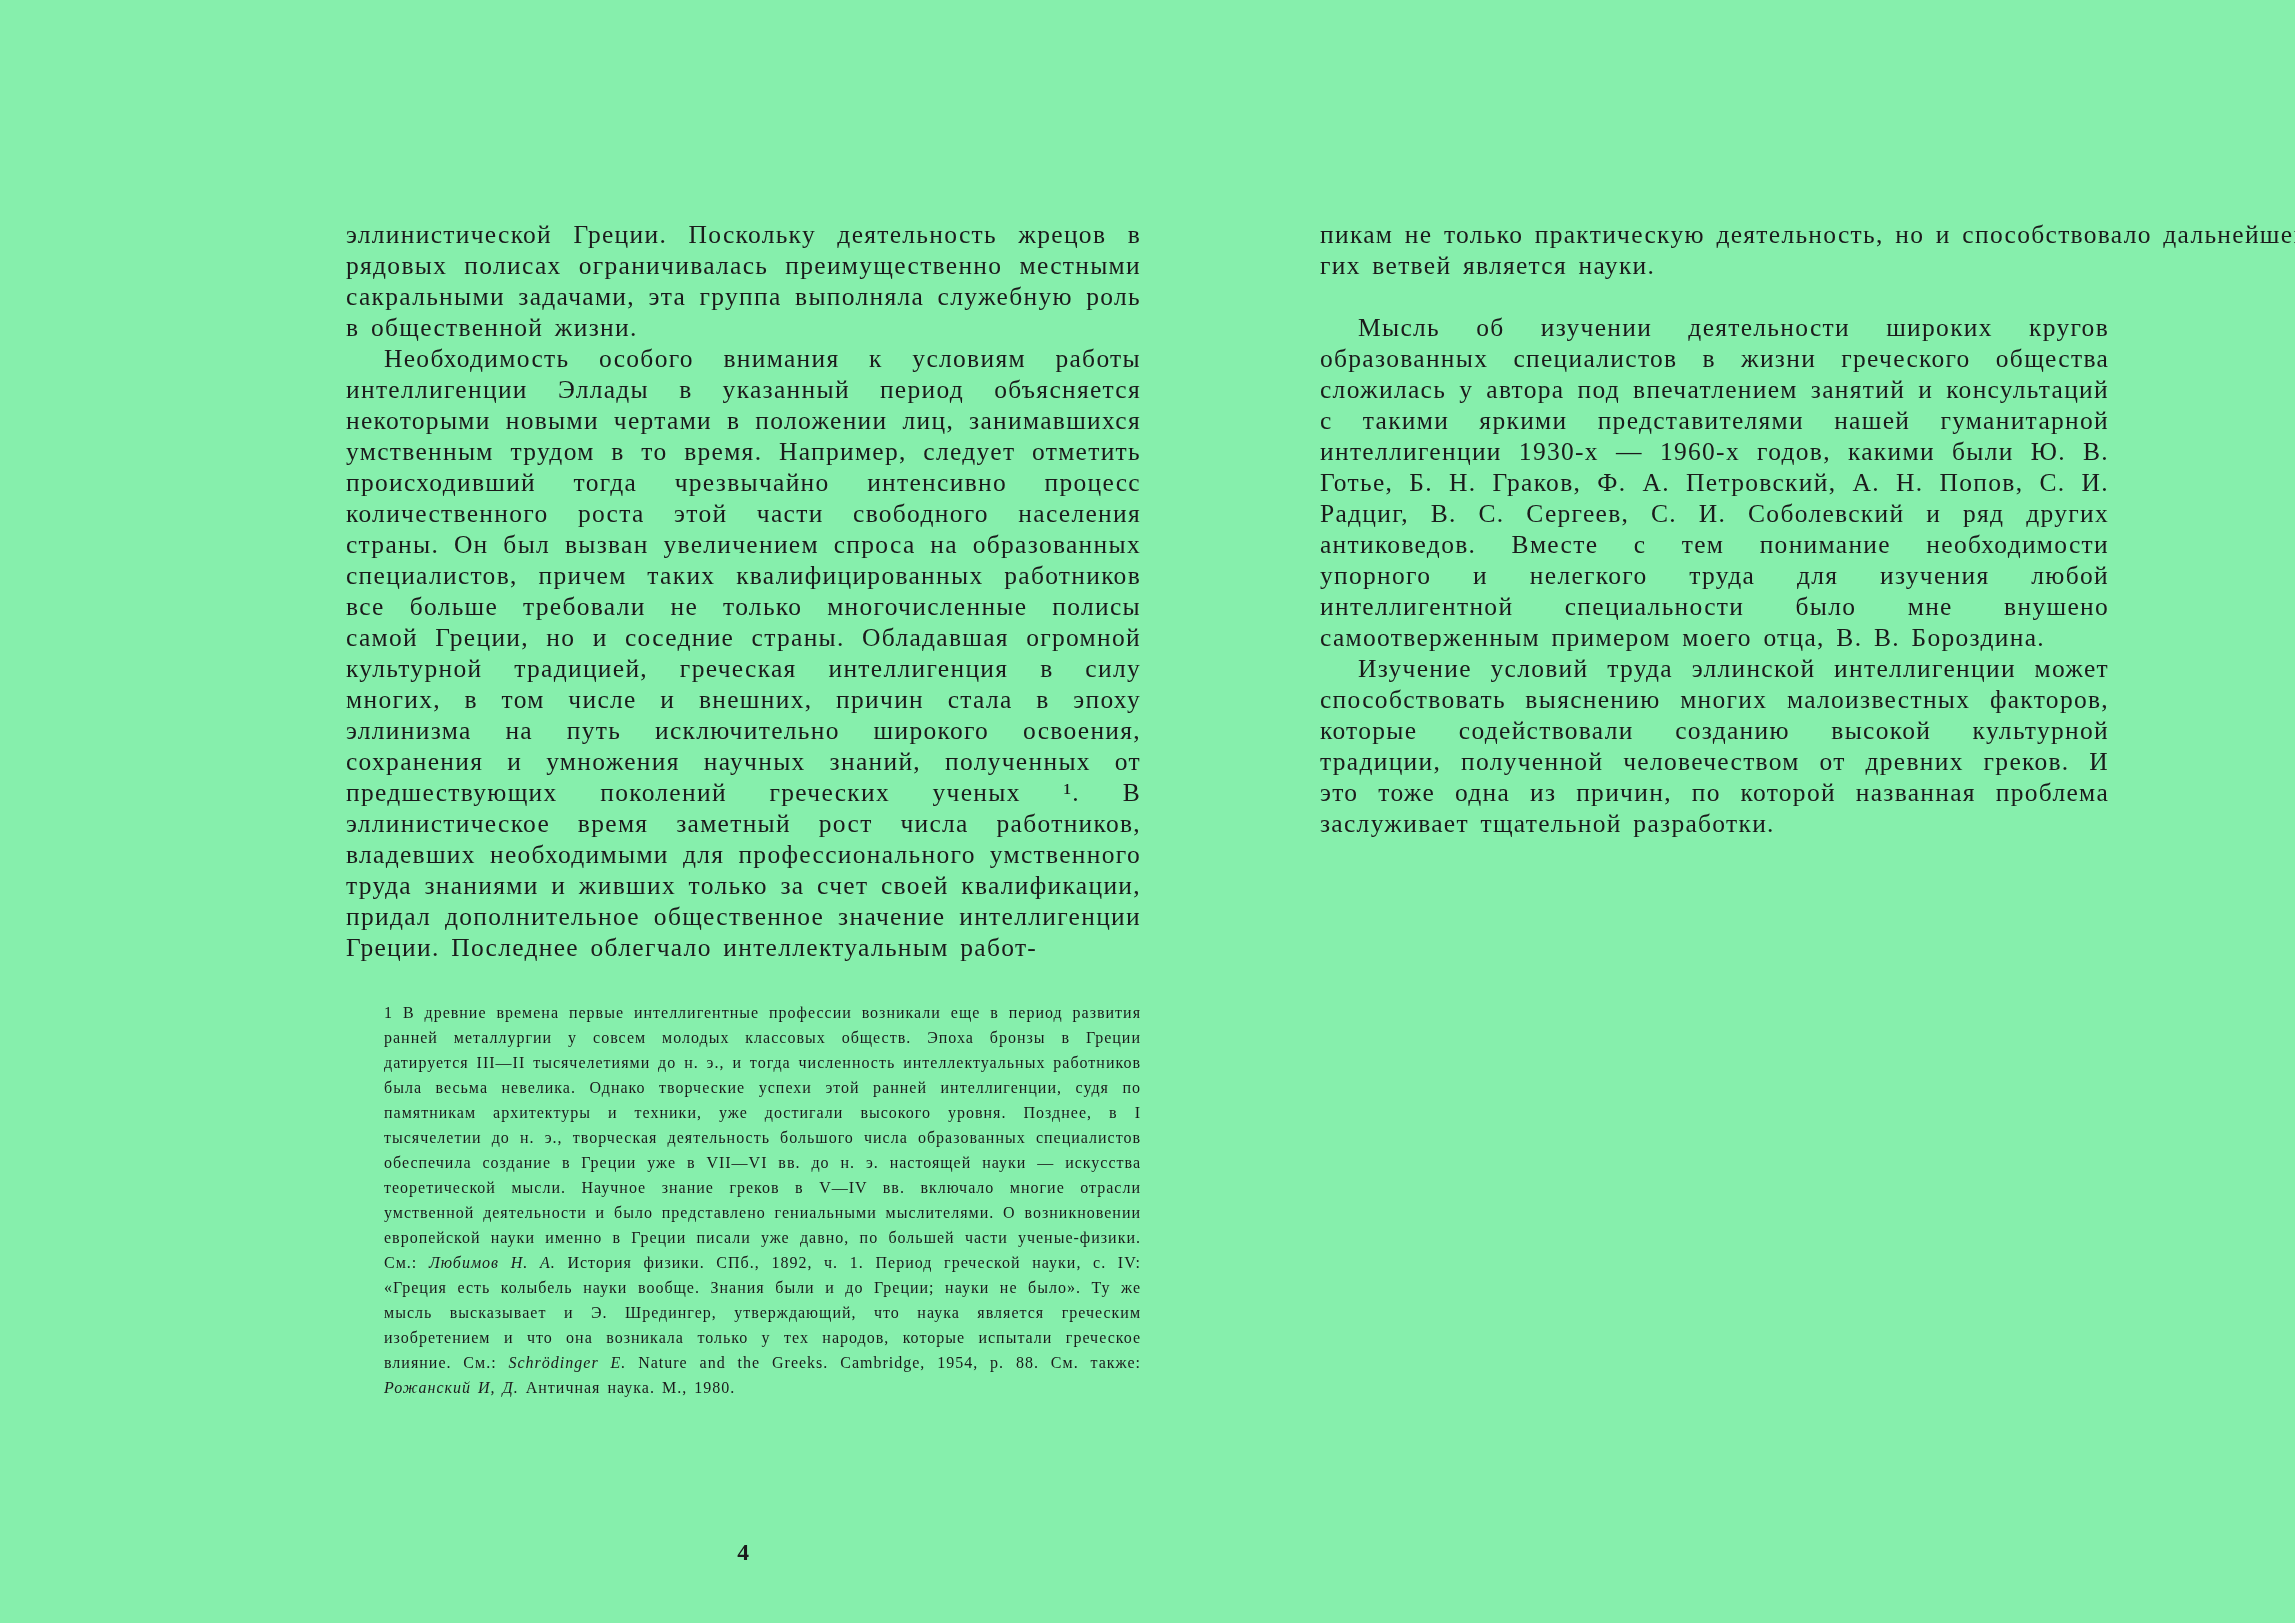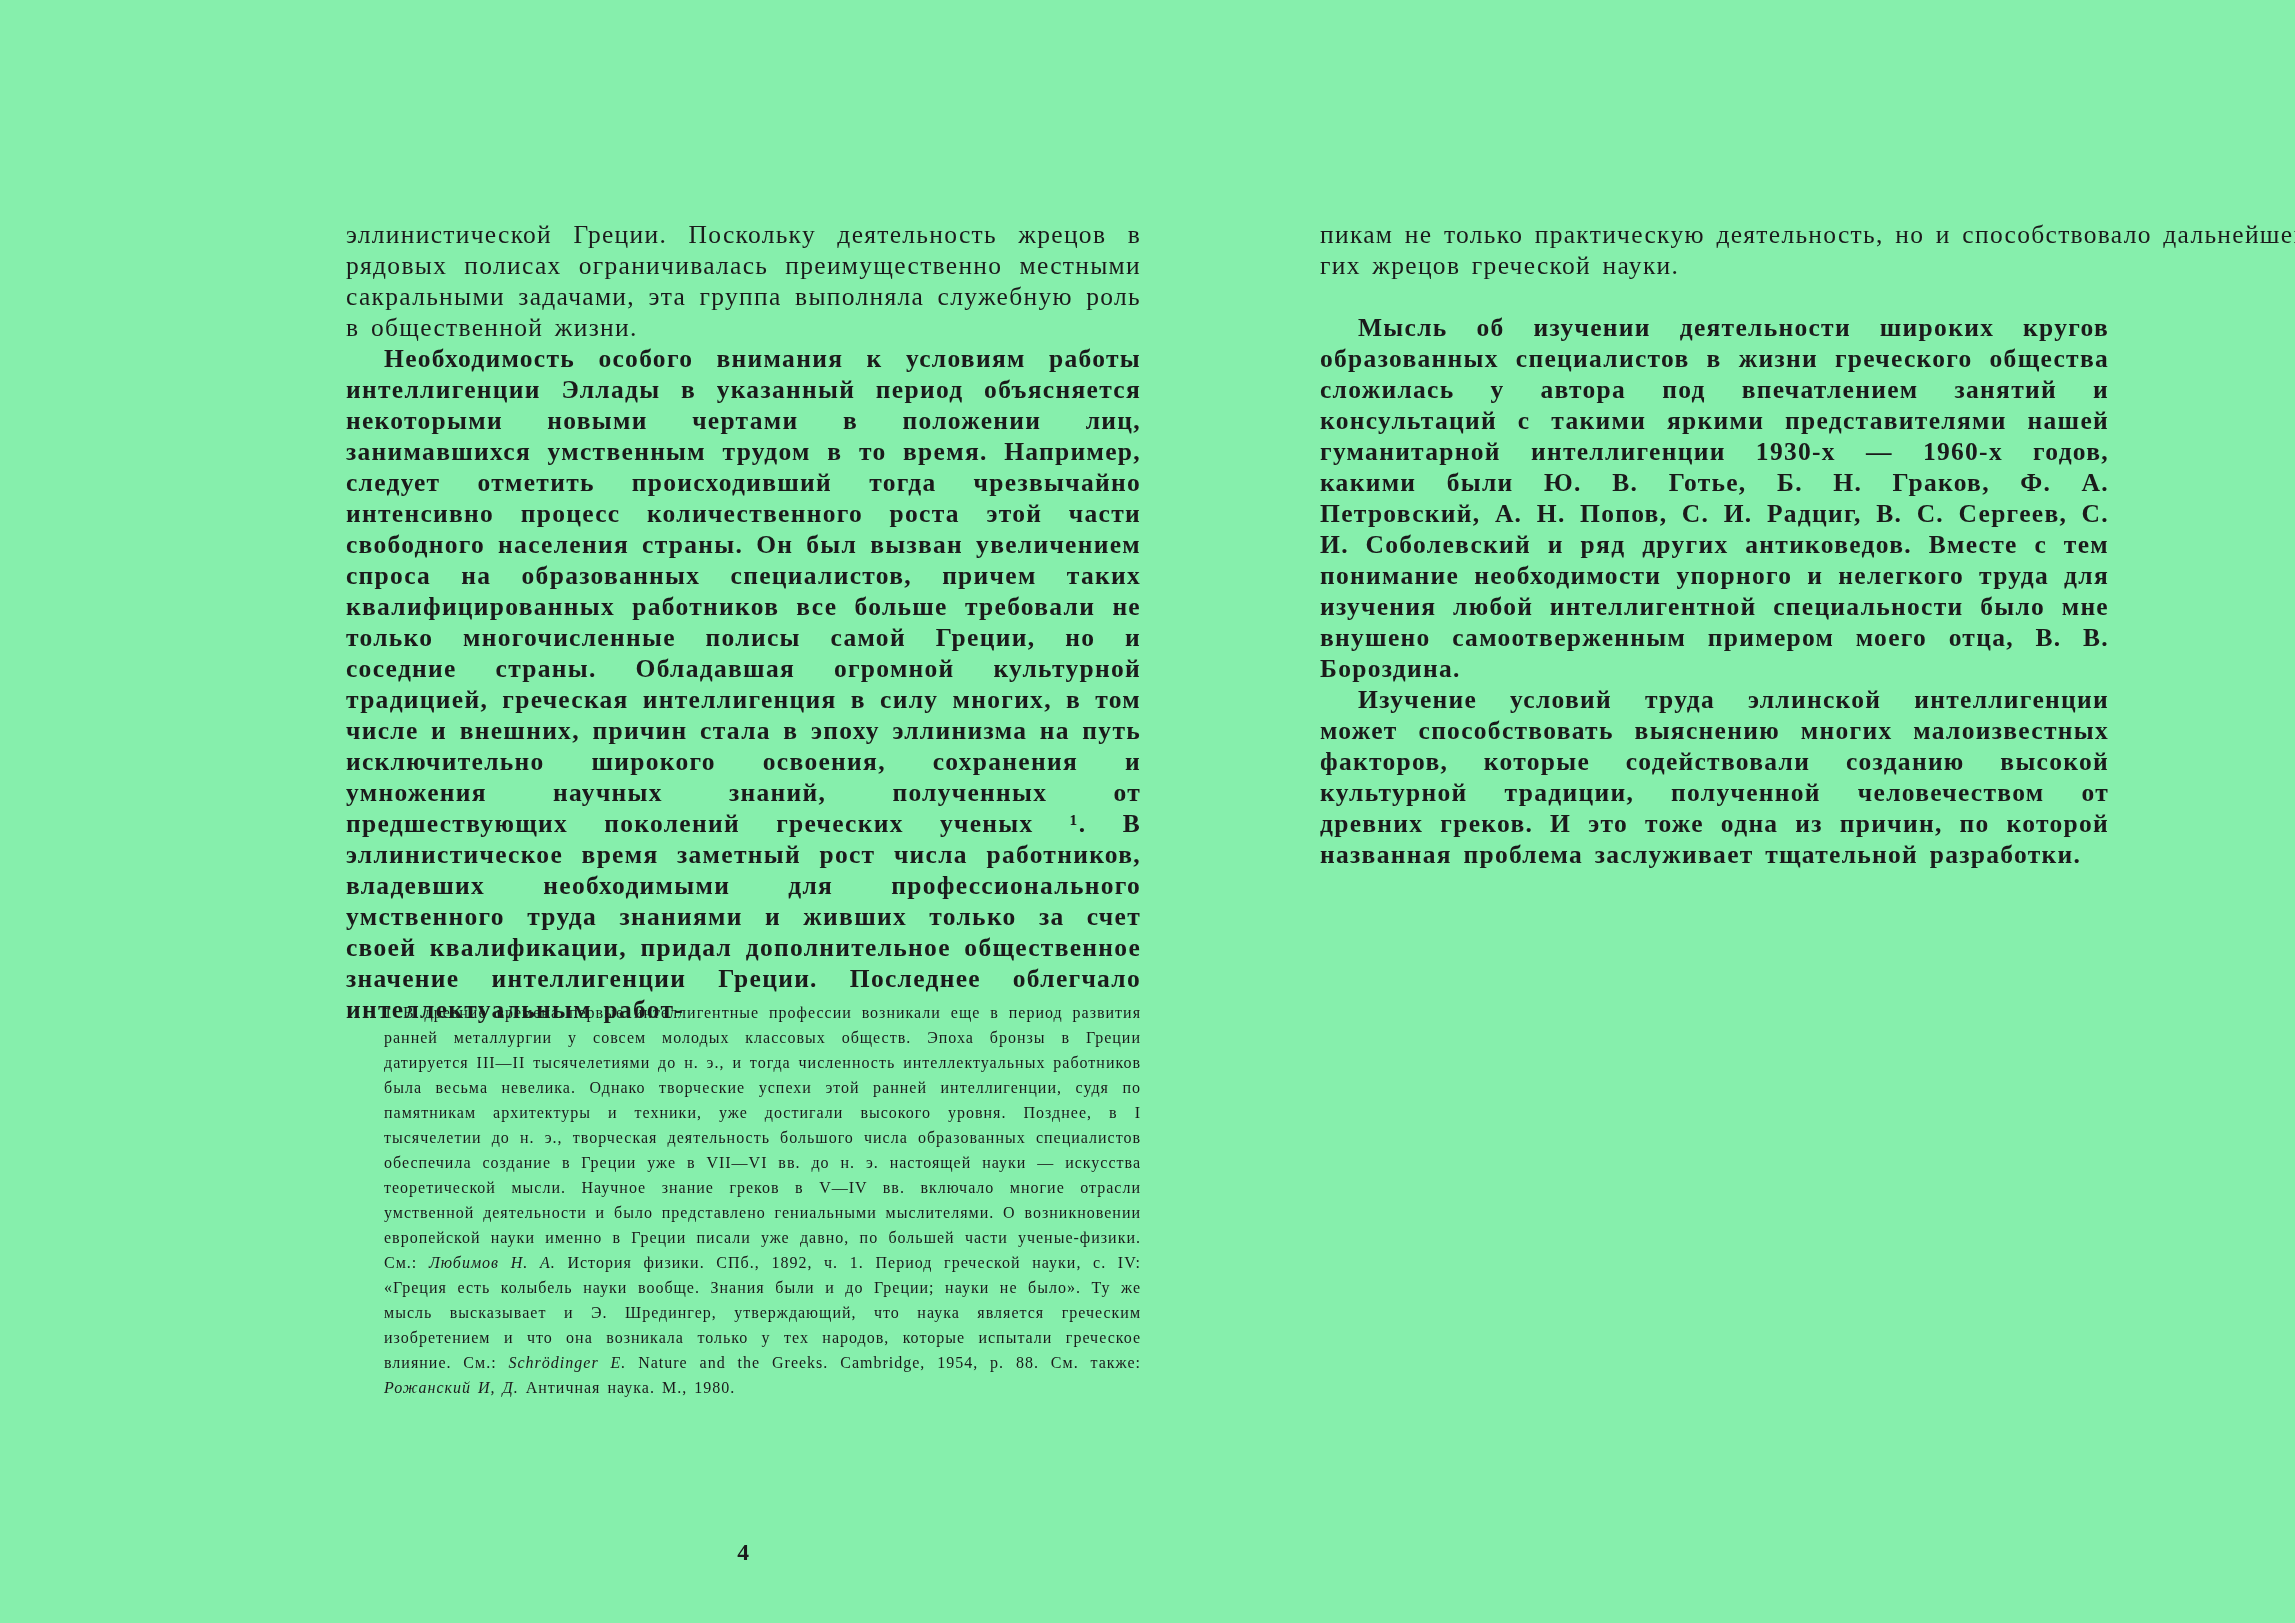--- a/index.html
+++ b/index.html
@@ -24,21 +24,21 @@
   .left-col  { left: 346px;  width: 795px; }
   .right-col { left: 1320px; width: 789px; }
   .main-col p {
     margin: 0;
     font-size: 25.5px;
     line-height: 31px;
     text-align: justify;
     letter-spacing: 1.3px;
     word-spacing: 3.9px;
   }
-  .main-col p.indent { text-indent: 38px; font-weight: bold; }
+  .main-col p.indent { text-indent: 38px; }
   .main-col p.gap-above { margin-top: 31px; }
   
   .partial-line {
     font-size: 25.5px;
     line-height: 31px;
     letter-spacing: 1.3px;
     word-spacing: 3.9px;
     white-space: nowrap;
   }
   
@@ -77,19 +77,19 @@
   </div>
 
   <div class="footnote">
     <span>1 В древние времена первые интеллигентные профессии возникали еще в период развития ранней металлургии у совсем молодых классовых обществ. Эпоха бронзы в Греции датируется III—II тысячелетиями до н. э., и тогда численность интеллектуальных работников была весьма невелика. Однако творческие успехи этой ранней интеллигенции, судя по памятникам архитектуры и техники, уже достигали высокого уровня. Позднее, в I тысячелетии до н. э., творческая деятельность большого числа образованных специалистов обеспечила создание в Греции уже в VII—VI вв. до н. э. настоящей науки — искусства теоретической мысли. Научное знание греков в V—IV вв. включало многие отрасли умственной деятельности и было представлено гениальными мыслителями. О возникновении европейской науки именно в Греции писали уже давно, по большей части ученые-физики. См.: </span><span class="it">Любимов Н. А.</span><span> История физики. СПб., 1892, ч. 1. Период греческой науки, с. IV: «Греция есть колыбель науки вообще. Знания были и до Греции; науки не было». Ту же мысль высказывает и Э. Шредингер, утверждающий, что наука является греческим изобретением и что она возникала только у тех народов, которые испытали греческое влияние. См.: </span><span class="it">Schrödinger E.</span><span> Nature and the Greeks. Cambridge, 1954, p. 88. См. также: </span><span class="it">Рожанский И, Д.</span><span> Античная наука. М., 1980.</span>
   </div>
 
   <div class="page-number">4</div>
 
   <div class="main-col right-col">
     <div class="partial-line">пикам не только практическую деятельность, но и способствовало дальнейшему</div>
-    <div class="partial-line">гих жрецов греческой науки.</div>
+    <div class="partial-line">гих ветвей является науки.</div>
     <p class="indent gap-above">Мысль об изучении деятельности широких кругов образованных специалистов в жизни греческого общества сложилась у автора под впечатлением занятий и консультаций с такими яркими представителями нашей гуманитарной интеллигенции 1930-х — 1960-х годов, какими были Ю. В. Готье, Б. Н. Граков, Ф. А. Петровский, А. Н. Попов, С. И. Радциг, В. С. Сергеев, С. И. Соболевский и ряд других антиковедов. Вместе с тем понимание необходимости упорного и нелегкого труда для изучения любой интеллигентной специальности было мне внушено самоотверженным примером моего отца, В. В. Бороздина.</p>
     <p class="indent">Изучение условий труда эллинской интеллигенции может способствовать выяснению многих малоизвестных факторов, которые содействовали созданию высокой культурной традиции, полученной человечеством от древних греков. И это тоже одна из причин, по которой названная проблема заслуживает тщательной разработки.</p>
   </div>
 
 </div>
 
 
 </body></html>

